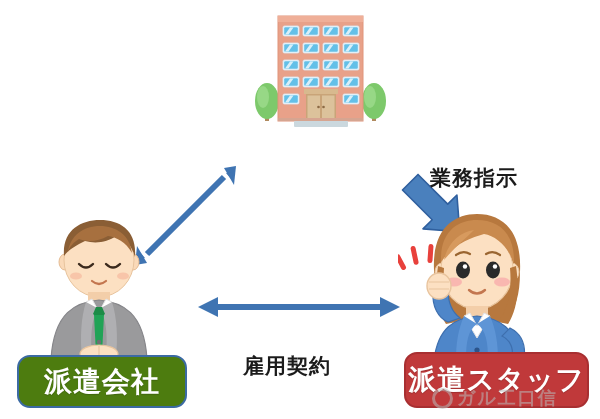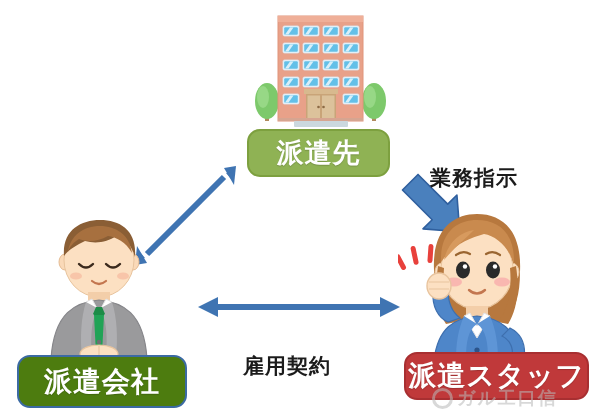--- a/index.html
+++ b/index.html
@@ -43,21 +43,21 @@
   #pill-dispatch-company {
     left: 17px; top: 355px;
     width: 170px; height: 53px;
     background: #4d7c0f;
     border: 2px solid #3B6AA3;
     font-size: 28px;
     border-radius: 13px;
   }
   #pill-dispatch-staff {
     left: 404px; top: 352px;
-    width: 185px; height: 48px;
+    width: 185px; height: 56px;
     background: #C0393A;
     border: 2px solid #A82F31;
     font-size: 28px;
     border-radius: 13px;
   }
 
   
   .note {
     position: absolute;
     color: #1b1b1b;
@@ -324,21 +324,20 @@
 
       <path d="M112 118 C124 124 128 136 126 150 L114 150 C116 138 112 130 104 126 Z" fill="#4E86C9" stroke="#3E6FAE" stroke-width="1.2"></path>
     </svg>
   </div>
 
 
   <div class="note" id="note-work-instruction">業務指示</div>
 
   <div class="note" id="note-employment-contract">雇用契約</div>
 
-  <div class="pill" id="pill-dispatch-dest">派遣先</div>
 
   <div class="pill" id="pill-dispatch-company">派遣会社</div>
 
   <div class="pill" id="pill-dispatch-staff">派遣スタッフ</div>
 
   <div id="watermark">
     <span class="wm-ring"></span>
     <span>ガル工口信</span>
   </div>
 

